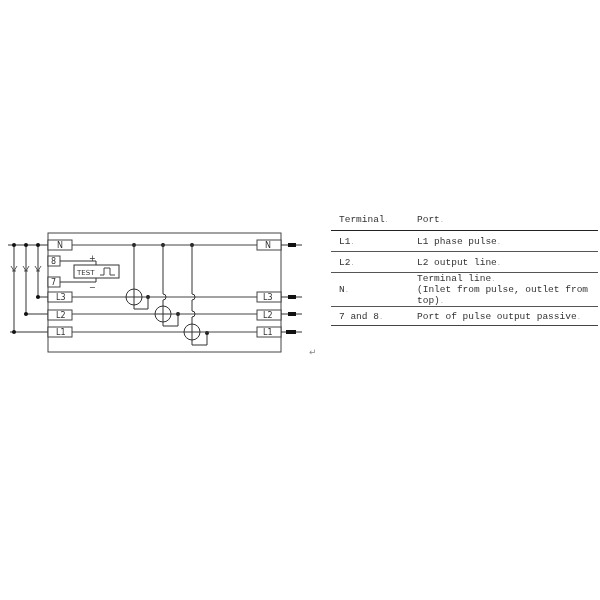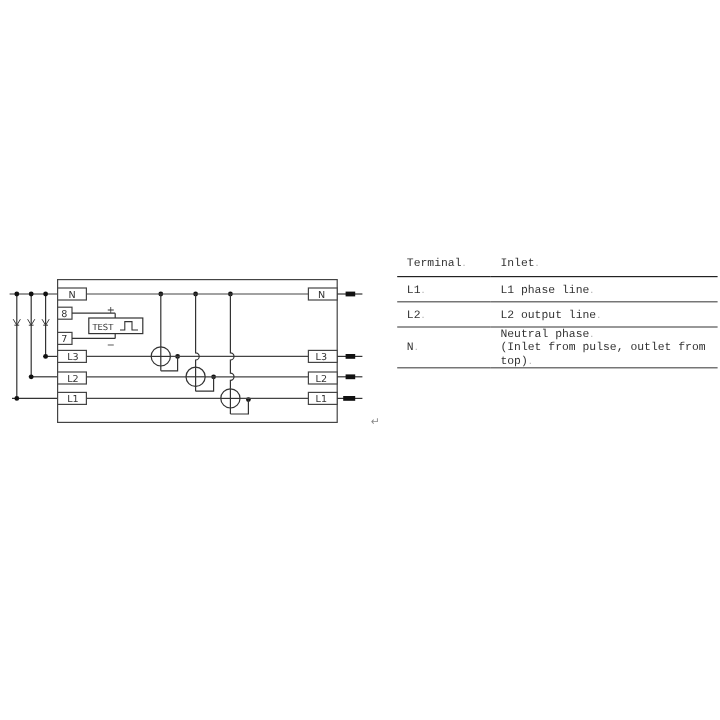--- a/index.html
+++ b/index.html
@@ -134,28 +134,32 @@
     <rect x="286" y="330" width="10" height="4"></rect>
   </g>
 </svg>
 
 <span class="ret">↵</span>
 
 <table id="table">
   <tbody>
       <tr class="hdr">
     <td class="c1"><span>Terminal</span><span class="mk">.</span></td>
-    <td><span>Inlet</span><span class="mk">.</span></td>
+    <td><span>Port</span><span class="mk">.</span></td>
   </tr>
   <tr class="row">
     <td class="c1"><span>L1</span><span class="mk">.</span></td>
-    <td><span>L1 phase line</span><span class="mk">.</span></td>
+    <td><span>L1 phase pulse</span><span class="mk">.</span></td>
   </tr>
   <tr class="row">
     <td class="c1"><span>L2</span><span class="mk">.</span></td>
     <td><span>L2 output line</span><span class="mk">.</span></td>
   </tr>
   <tr class="row tall">
     <td class="c1"><span>N</span><span class="mk">.</span></td>
-    <td><span>Neutral phase</span><span class="mk">.</span><br><span>(Inlet from pulse, outlet from top)</span><span class="mk">.</span></td>
+    <td><span>Terminal line</span><span class="mk">.</span><br><span>(Inlet from pulse, outlet from top)</span><span class="mk">.</span></td>
+  </tr>
+  <tr class="row last">
+    <td class="c1"><span>7 and 8</span><span class="mk">.</span></td>
+    <td><span>Port of pulse output passive</span><span class="mk">.</span></td>
   </tr>
 </tbody>
   </table>
 
 </body></html>

